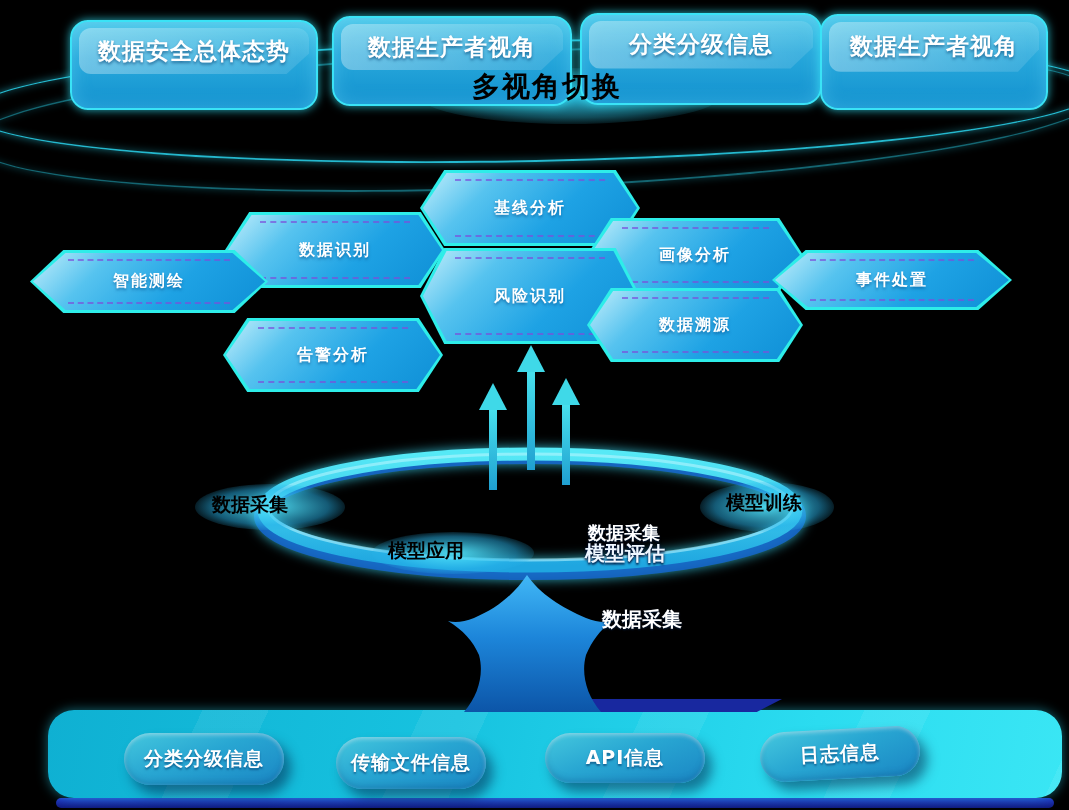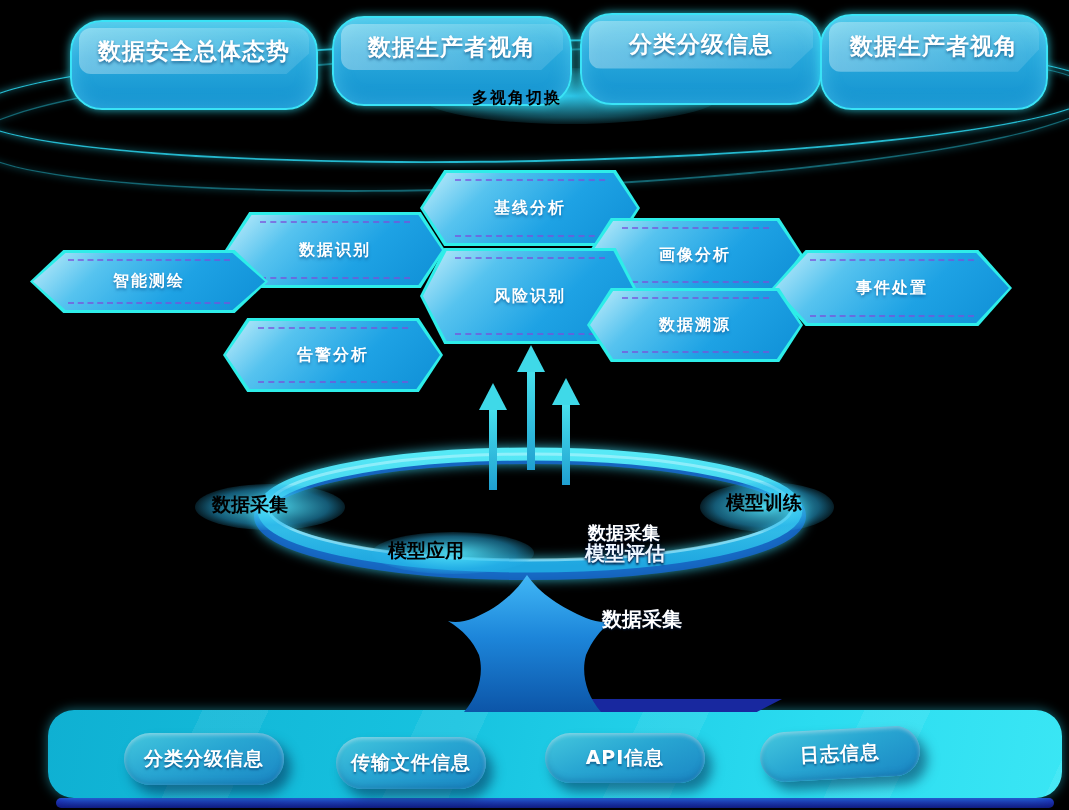--- a/index.html
+++ b/index.html
@@ -6,33 +6,33 @@
   .stage{position:relative;width:1069px;height:810px;background:#000;overflow:hidden;
          font-family:"DejaVu Sans","Liberation Sans",sans-serif;}
 
   
   .orbit{position:absolute;left:-30px;top:40px;width:1125px;height:118px;border:2.5px solid rgba(44,216,242,.85);
          border-radius:50%;transform:rotate(-1.2deg);z-index:1;
          box-shadow:0 0 8px rgba(44,216,242,.5), inset 0 0 8px rgba(44,216,242,.35);}
   .orbit.o2{top:50px;height:134px;opacity:.55;transform:rotate(-2.4deg);}
 
   
-  .tab{position:absolute;border-radius:32px;border:2px solid #3ae3f6;z-index:6;
+  .tab{position:absolute;border-radius:18px;border:2px solid #3ae3f6;z-index:6;
        background:linear-gradient(180deg,#4fc8e9 0%,#28a9dc 42%,#1391cf 100%);
        box-shadow:0 0 10px rgba(47,224,244,.8), inset 0 0 18px rgba(120,230,255,.35);text-decoration:underline;}
   .tab .glass{position:absolute;left:7px;top:6px;right:7px;height:54%;
        background:linear-gradient(100deg,rgba(255,255,255,.34),rgba(255,255,255,.10));
        border-radius:12px;clip-path:polygon(0 0,100% 0,100% 55%,90% 100%,0 100%);
        display:flex;align-items:center;justify-content:center;}
   .tab .t-label{font-size:23px;font-weight:bold;color:#fff;letter-spacing:1px;
        text-shadow:0 2px 3px rgba(0,60,110,.6);}
 
   .switch-glow{position:absolute;left:420px;top:68px;width:300px;height:56px;border-radius:50%;z-index:2;
        background:radial-gradient(ellipse at center,rgba(48,208,244,.95) 0%,rgba(48,208,244,.35) 55%,transparent 78%);}
-  .switch-label{position:absolute;left:472px;top:88px;z-index:6;font-size:16px;font-weight:bold;color:#000;letter-spacing:2px;}
+  .switch-label{position:absolute;left:472px;top:68px;z-index:6;font-size:28px;font-weight:bold;color:#000;letter-spacing:2px;}
 
   
   .hex{position:absolute;z-index:6;filter:drop-shadow(0 0 5px rgba(46,233,233,.9)) drop-shadow(0 0 2px rgba(46,233,233,.8));}
   .hex,.hex .hex-inner{clip-path:polygon(11% 0,89% 0,100% 50%,89% 100%,11% 100%,0 50%);}
   .hex{background:#2eede9;}
   .hex .hex-inner{position:absolute;inset:3px;display:flex;align-items:center;justify-content:center;
        background:linear-gradient(135deg,#c2eefb 0%,#56c3ef 28%,#1ea2e4 62%,#0f8fd6 100%);}
   .hex.wide,.hex.wide .hex-inner{clip-path:polygon(14% 0,86% 0,100% 50%,86% 100%,14% 100%,0 50%);}
   .hex .hex-dash{position:absolute;left:15%;right:15%;top:6px;bottom:6px;
        border-top:2px dashed rgba(122,80,220,.7);border-bottom:2px dashed rgba(122,80,220,.7);}
@@ -173,21 +173,21 @@
         <div class="hex-dash"></div>
       <span class="h-label">智能测绘</span>
       </div>
   </div>
   <div class="hex" style="left:420px;top:248px;width:220px;height:96px;">
     <div class="hex-inner">
         <div class="hex-dash"></div>
       <span class="h-label">风险识别</span>
       </div>
   </div>
-  <div class="hex wide" style="left:772px;top:250px;width:240px;height:76px;">
+  <div class="hex wide" style="left:772px;top:250px;width:240px;height:60px;">
     <div class="hex-inner">
         <div class="hex-dash"></div>
       <span class="h-label">事件处置</span>
       </div>
   </div>
   <div class="hex" style="left:223px;top:286px;width:220px;height:74px;margin-top:32px;">
     <div class="hex-inner">
         <div class="hex-dash"></div>
       <span class="h-label">告警分析</span>
       </div>

